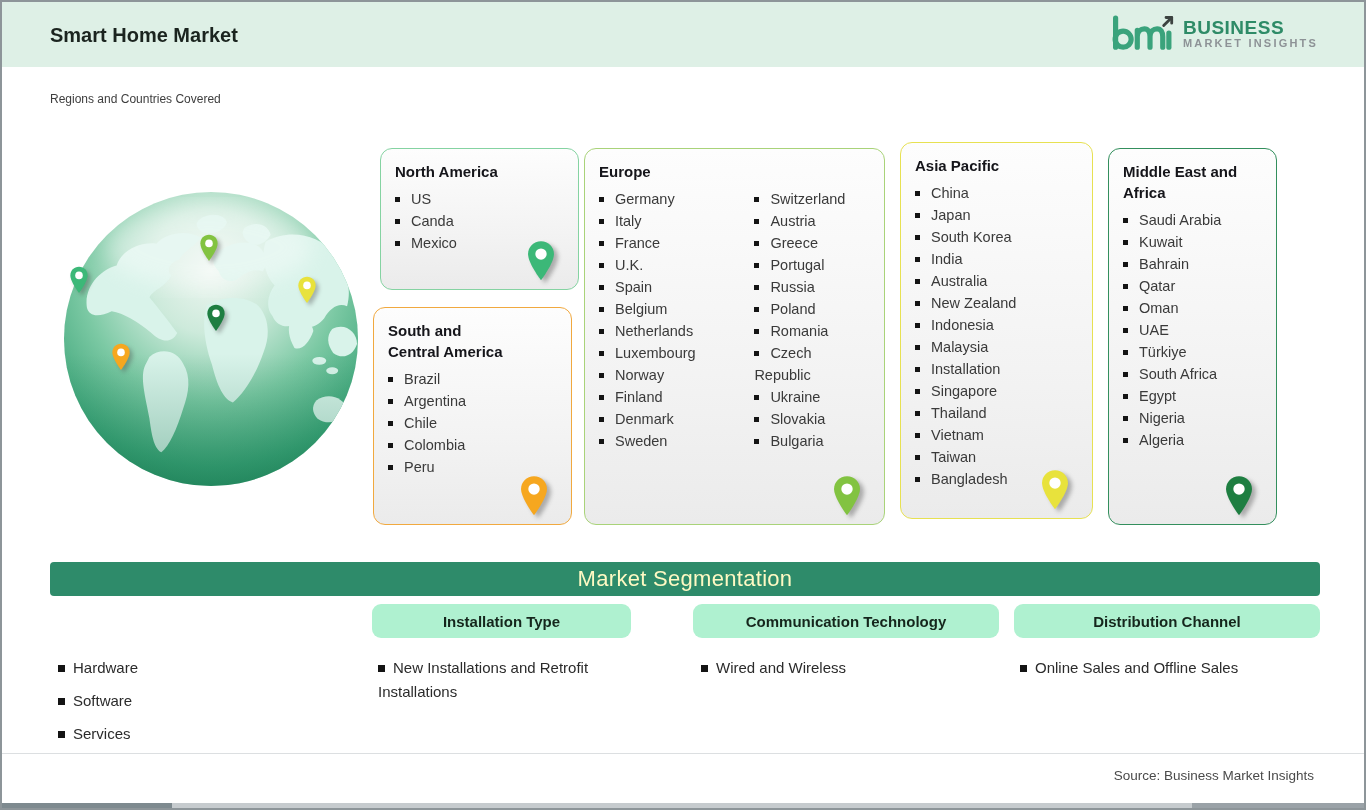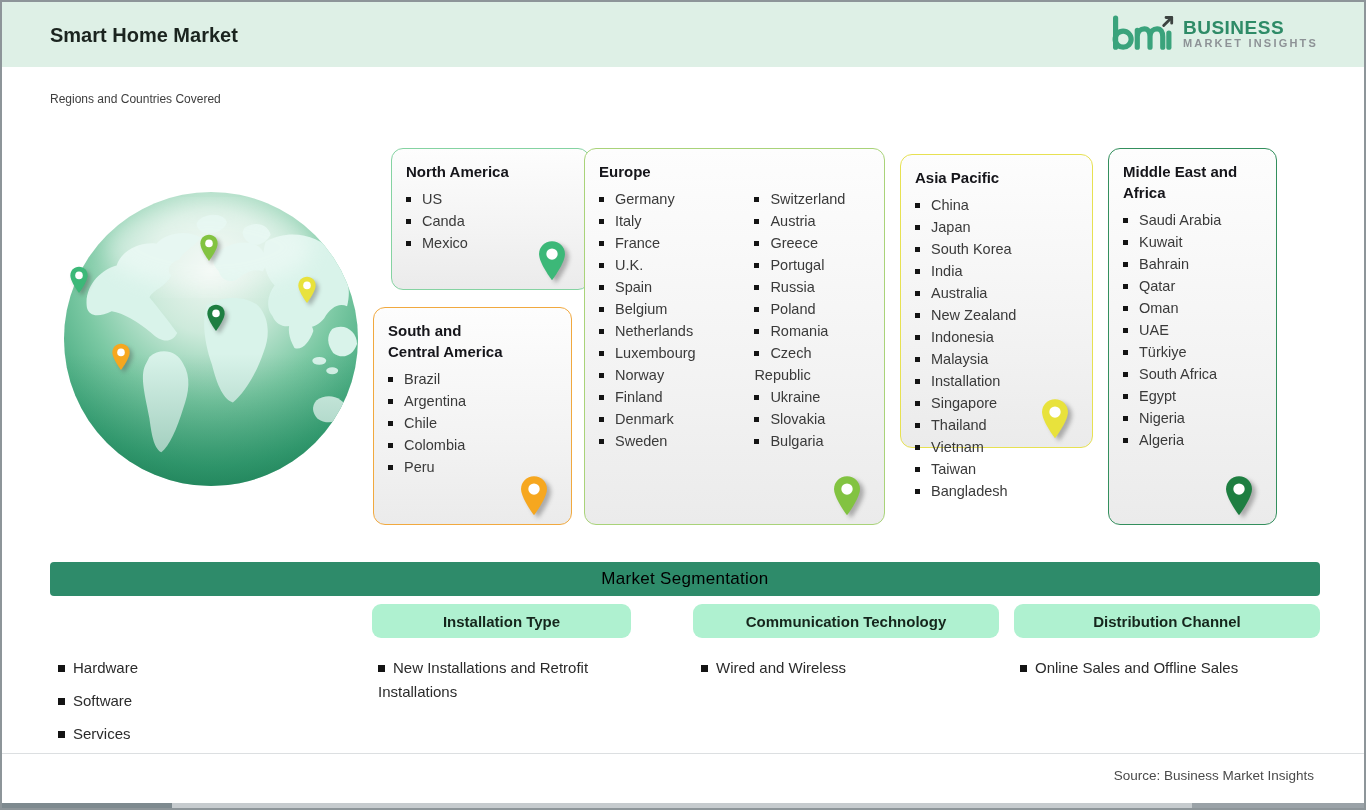--- a/index.html
+++ b/index.html
@@ -19,36 +19,36 @@
   .section-title{position:absolute;left:48px;top:90px;font-size:12px;color:#3d3d3d;}
   
   .globe-wrap{position:absolute;left:60px;top:188px;width:298px;height:298px;}
   .globe-pin{position:absolute;width:20px;height:28px;filter:drop-shadow(3px 3px 2px rgba(80,80,80,.4));}
   
   .card{
     position:absolute;border:1.6px solid #999;border-radius:12px;
     background:linear-gradient(180deg,#fdfdfd 0%,#f3f3f3 60%,#ebebeb 100%);
     box-sizing:border-box;padding:12px 14px;
   }
-  .card-na{left:389px;top:146px;width:199px;height:142px;}
+  .card-na{left:378px;top:146px;width:199px;height:142px;}
   .card-sca{left:371px;top:305px;width:199px;height:218px;}
   .card-eu{left:582px;top:146px;width:301px;height:377px;}
-  .card-ap{left:898px;top:152px;width:193px;height:294px;}
+  .card-ap{left:898px;top:140px;width:193px;height:377px;}
   .card-mea{left:1106px;top:146px;width:169px;height:377px;}
   .card-title{font-size:15px;font-weight:bold;color:#15151a;white-space:pre-line;line-height:21px;margin-bottom:6px;}
   ul.clist{list-style:none;margin:0;padding:0;}
   ul.clist li{font-size:14.5px;color:#3a3a3a;line-height:22px;}
   ul.clist .blt{display:inline-block;width:5px;height:5px;background:#141414;margin-right:11px;vertical-align:2px;}
   .eu-cols{display:flex;}
   .eu-cols ul.clist:first-child{width:158px;}
   .card-pin{position:absolute;right:22px;bottom:7px;width:30px;height:42px;filter:drop-shadow(4px 3px 2px rgba(90,90,90,.45));}
   
   .seg-bar{position:absolute;left:48px;top:560px;width:1270px;height:34px;border-radius:4px;
     display:flex;align-items:center;justify-content:center;}
-  .seg-bar-title{color:#000000;font-size:17px;letter-spacing:.3px;}
+  .seg-bar-title{color:#fef9c3;font-size:22px;letter-spacing:.3px;}
   .seg-pill{position:absolute;top:602px;height:34px;border-radius:9px;display:flex;align-items:center;justify-content:center;}
   .seg-pill span{font-size:15px;font-weight:bold;color:#15261c;}
   .pill-0{left:48px;width:307px;}
   .pill-1{left:370px;width:259px;}
   .pill-2{left:691px;width:306px;}
   .pill-3{left:1012px;width:306px;}
   ul.seg-list{list-style:none;margin:0;padding:0;position:absolute;top:654px;width:250px;}
   ul.seg-list li{font-size:15px;color:#2b2b2b;line-height:24px;margin-bottom:9px;}
   ul.seg-list .blt{display:inline-block;width:7px;height:7px;background:#141414;margin-right:8px;vertical-align:1px;}
   .seg-list-0{left:56px;}

